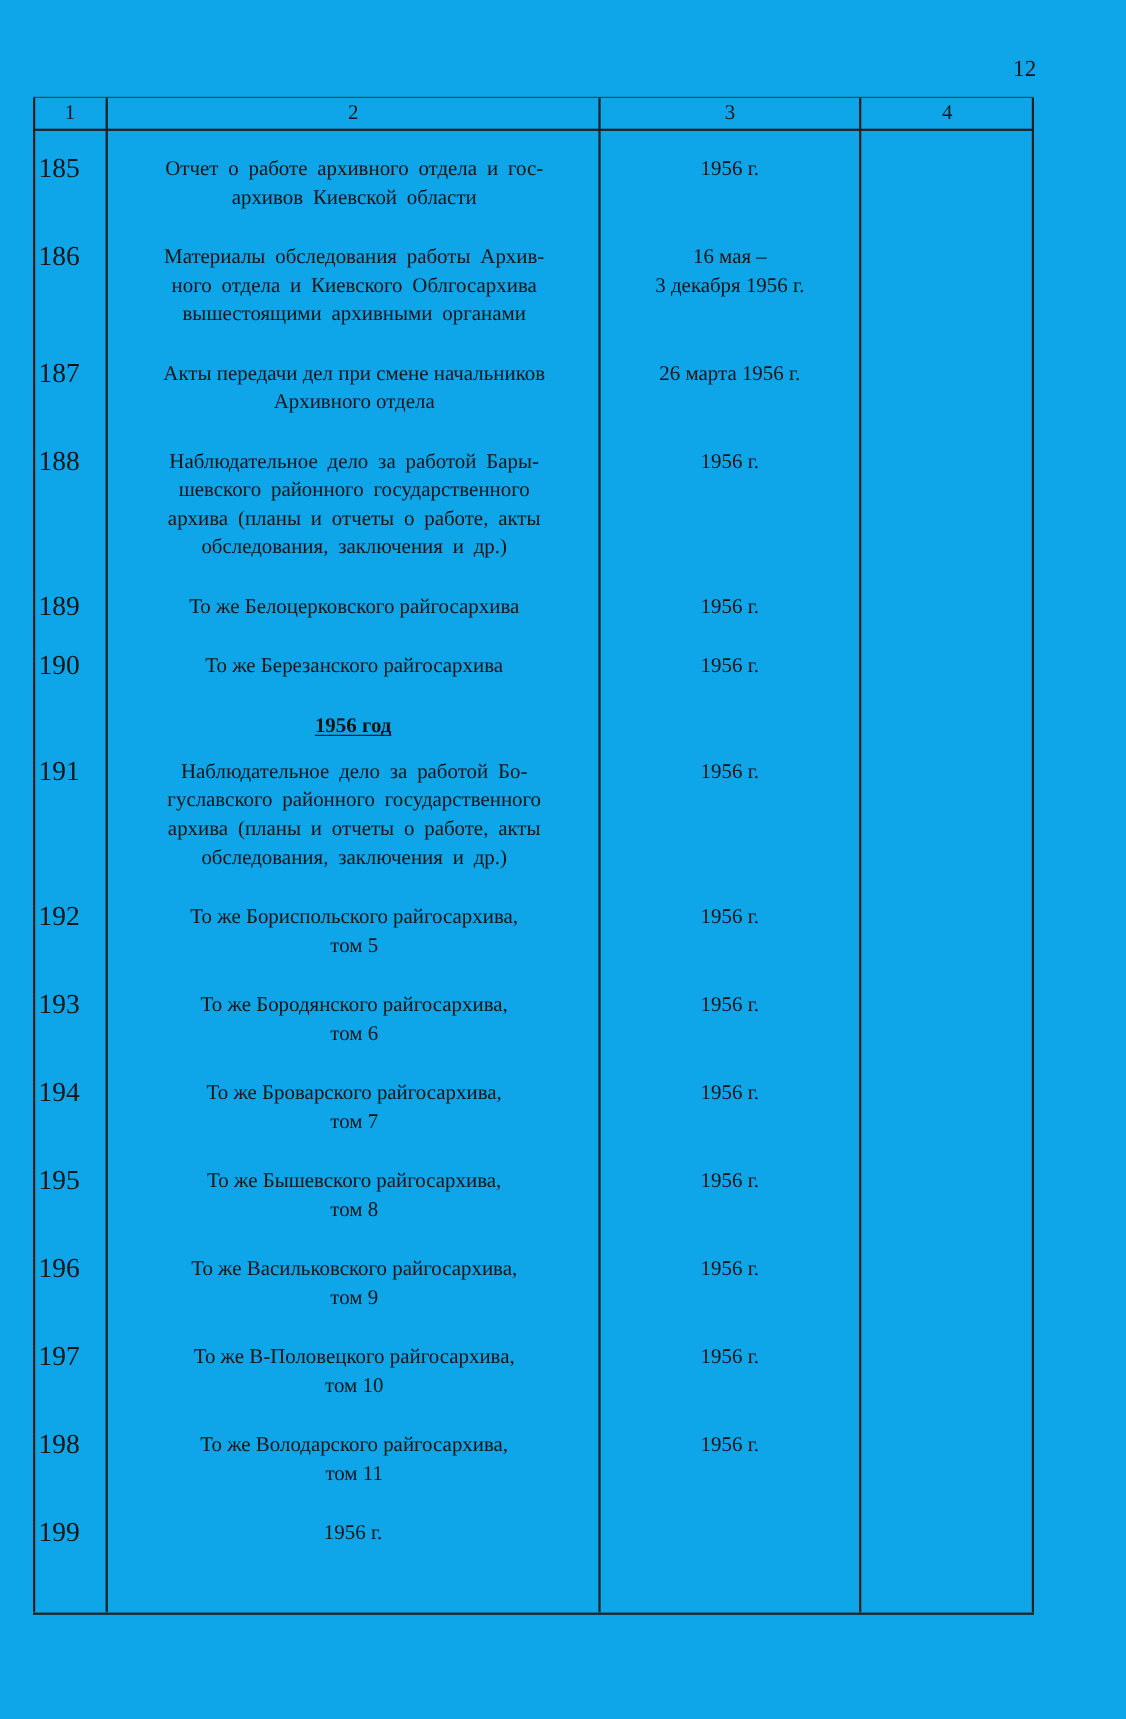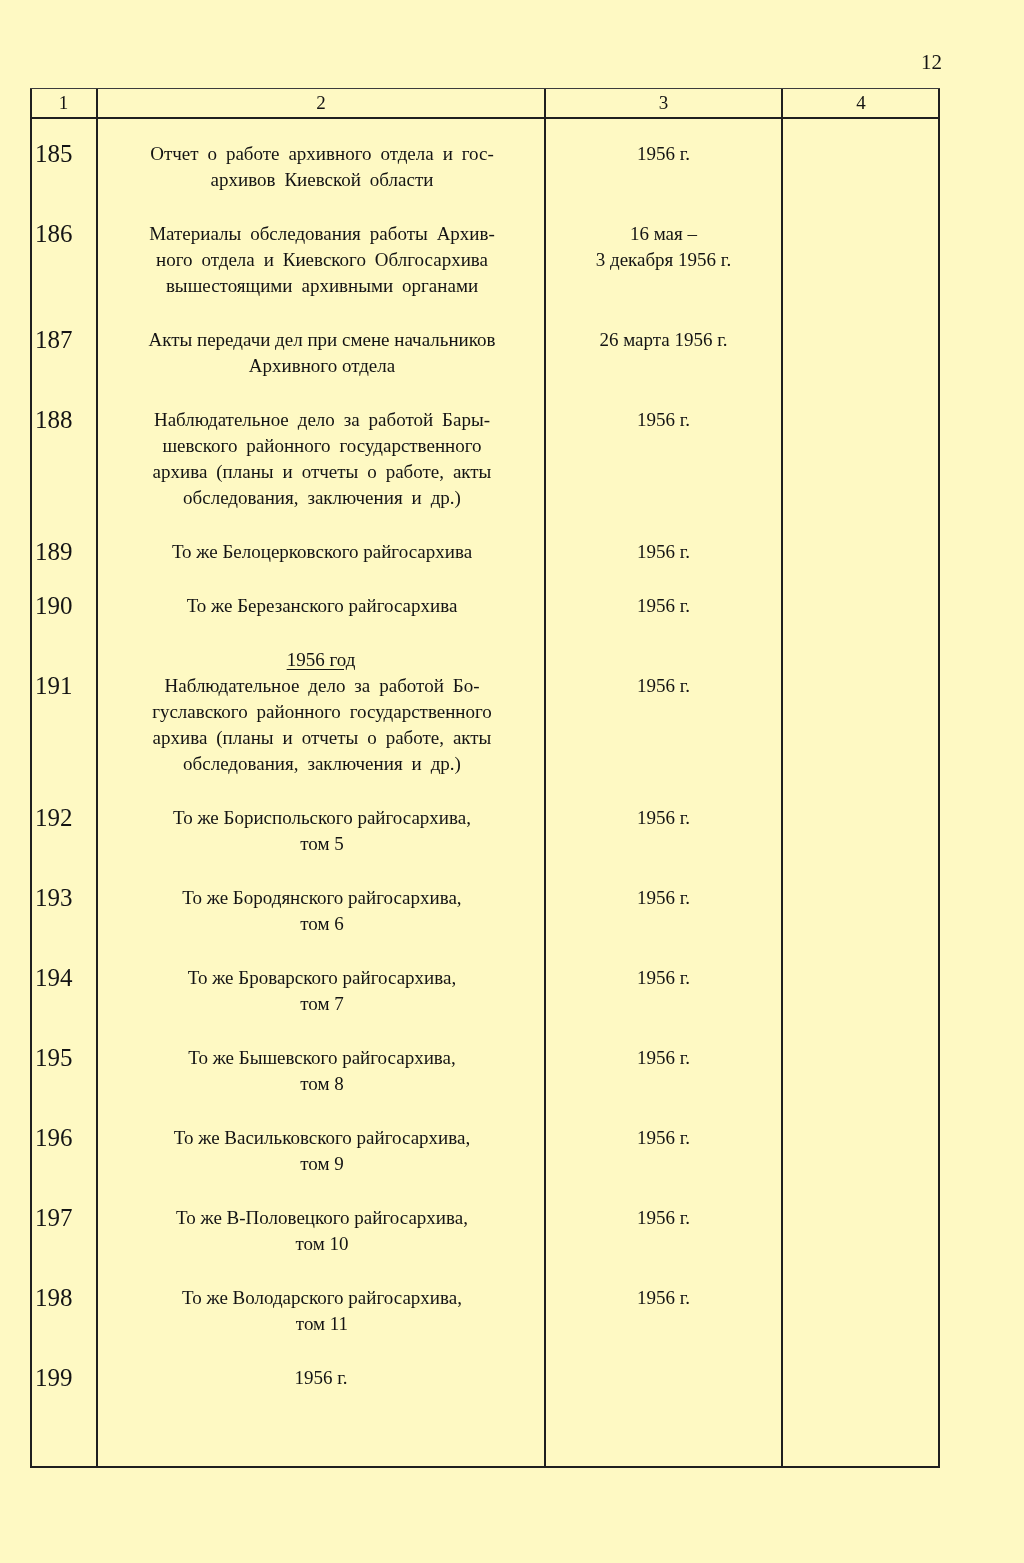--- a/index.html
+++ b/index.html
@@ -4,21 +4,21 @@
 <style>
   html, body {
     margin: 0;
     padding: 0;
     background: #ffffff;
   }
   .page {
     position: relative;
     width: 1024px;
     height: 1563px;
-    background: #fef9c3;
+    background: #0ea5e9;
     font-family: "Liberation Serif", "DejaVu Serif", serif;
     color: #141414;
     overflow: hidden;
   }
   .page-number {
     position: absolute;
     top: 50px;
     right: 82px;
     font-size: 21px;
   }
@@ -78,21 +78,21 @@
     text-align: center;
   }
   .desc.wide { word-spacing: 0.22em; }
   .date {
     font-size: 19px;
     line-height: 26px;
     text-align: center;
     white-space: pre-line;
     padding: 0 6px;
   }
-  .heading-row { margin-bottom: 0; }
+  .heading-row { margin-bottom: 16px; font-weight: bold; }
   .heading-row .desc { text-align: center; padding-right: 14px; }
   .section-heading { text-decoration: underline; text-underline-offset: 3px; }
 </style>
 </head>
 <body>
 
 <div class="page">
   <div class="page-number">12</div>
 
   <div class="table">

